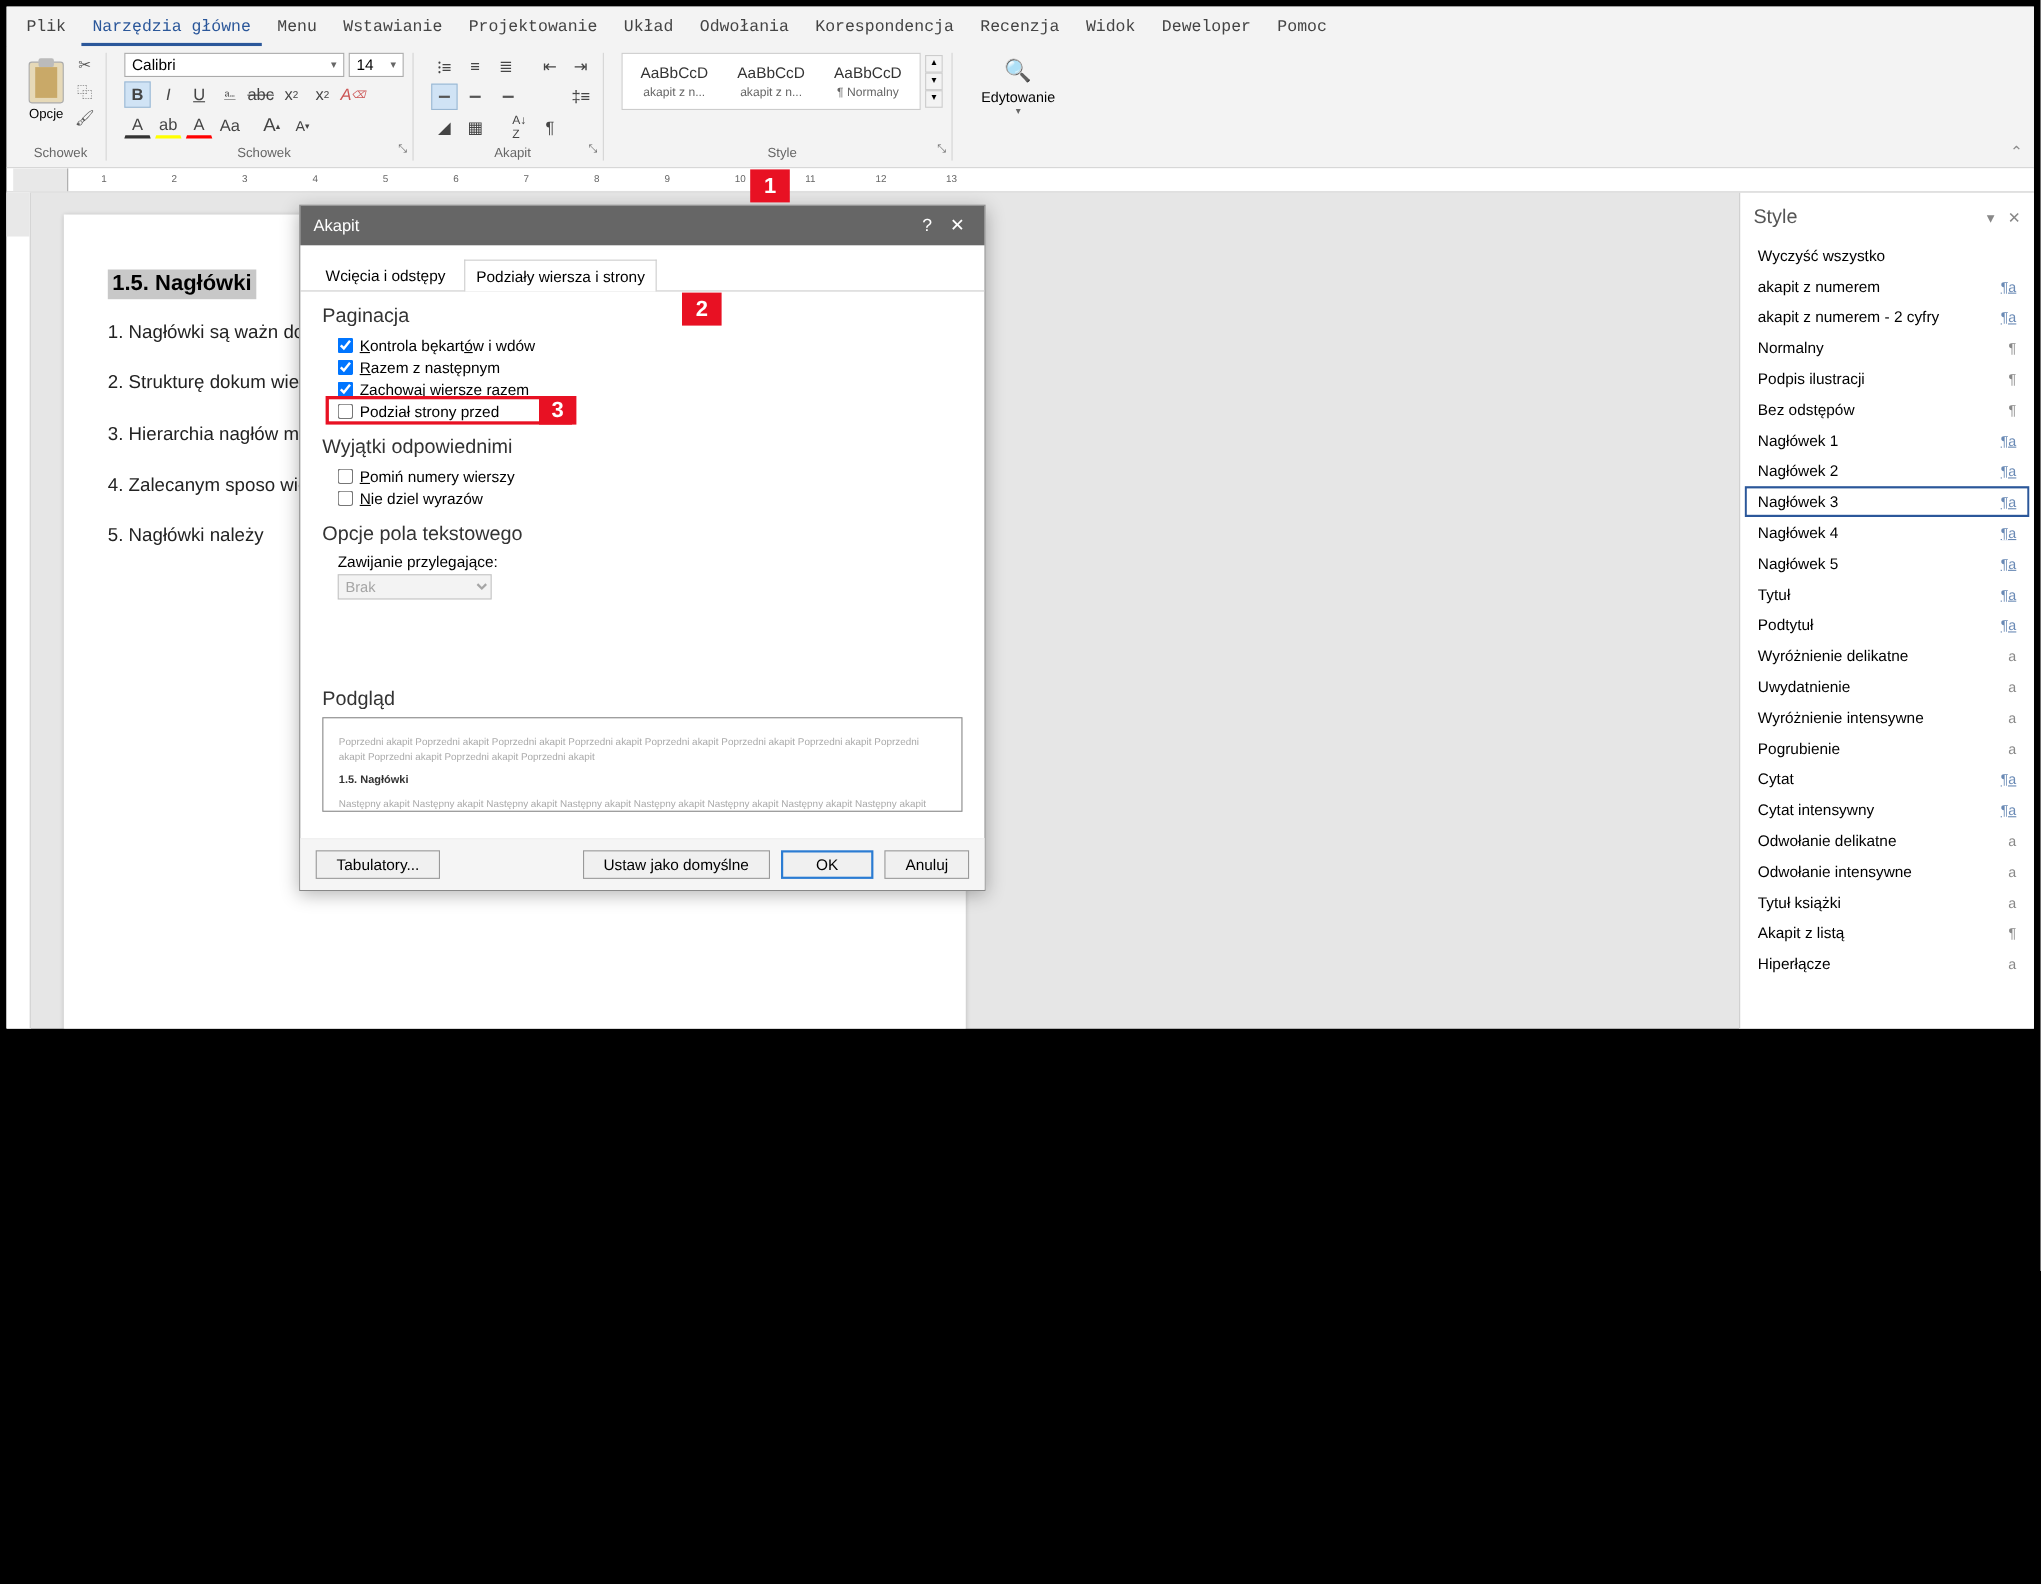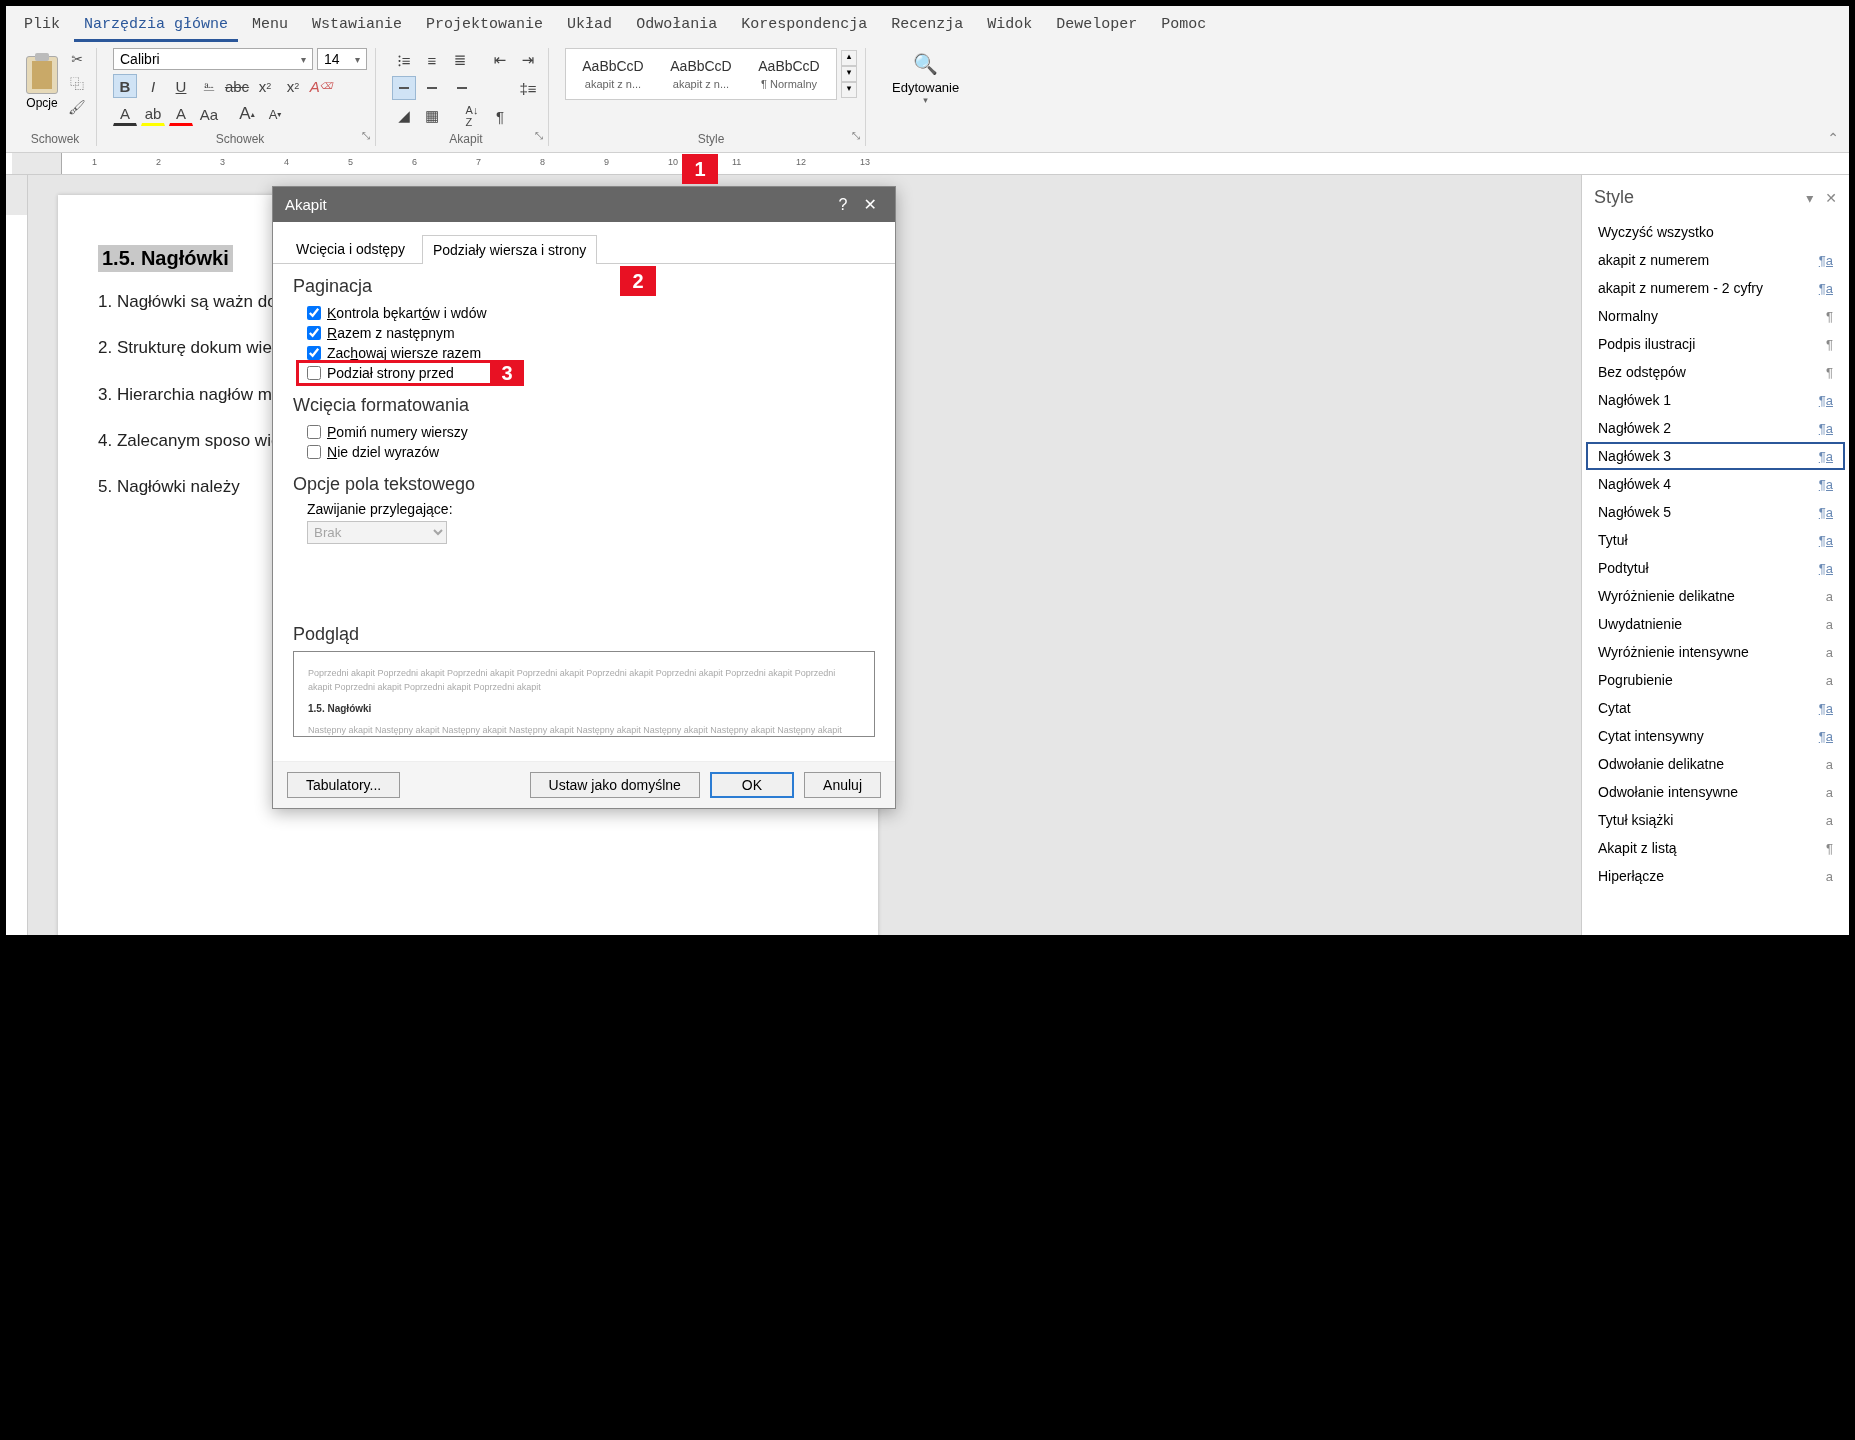--- a/index.html
+++ b/index.html
@@ -449,21 +449,21 @@
               <input type="checkbox" checked="" style="">
               <label>Zac<span class="ul">h</span>owaj wiersze razem</label>
             </div>
             <div class="dlg-check">
               <input type="checkbox" style="">
               <label>Podział strony przed</label>
             </div>
           </div>
       </div>
       <div class="dlg-section">
-        <div class="dlg-section-title">Wcięcia formatowania</div>
+        <div class="dlg-section-title">Wyjątki odpowiednimi</div>
         <div id="exception-opts">
             <div class="dlg-check">
               <input type="checkbox" style="">
               <label><span class="ul">P</span>omiń numery wierszy</label>
             </div>
             <div class="dlg-check">
               <input type="checkbox" style="">
               <label><span class="ul">N</span>ie dziel wyrazów</label>
             </div>
           </div>

